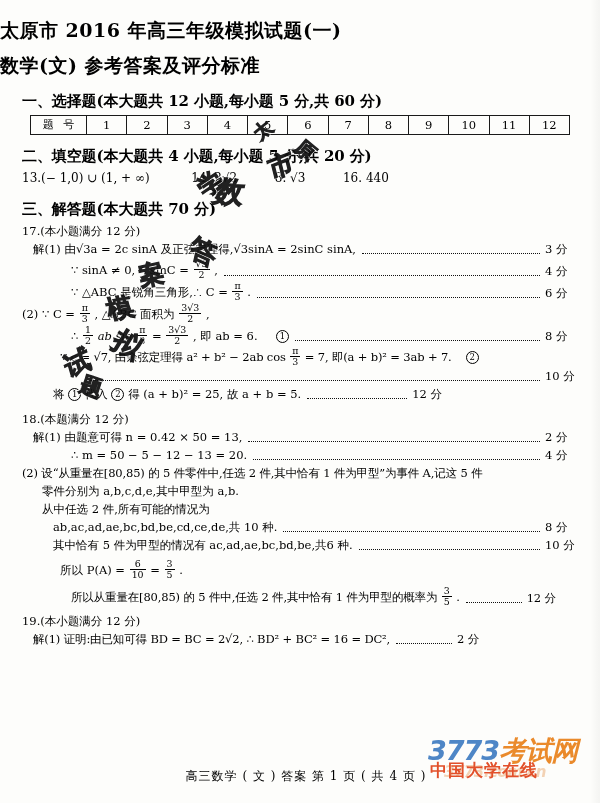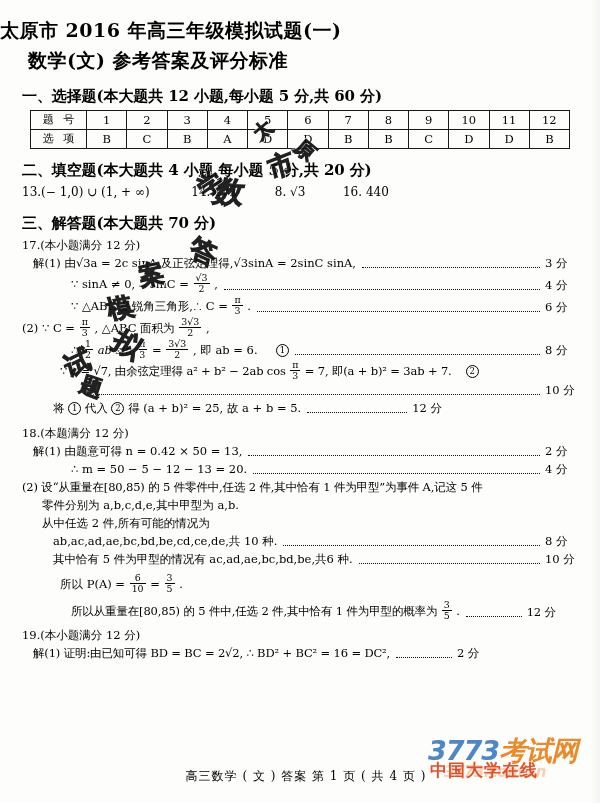--- a/index.html
+++ b/index.html
@@ -27,22 +27,22 @@
     font-weight: bold;
     letter-spacing: 0.5px;
     line-height: 1.5;
     font-family: "DejaVu Serif", "Liberation Serif", serif;
   }
   .doc-subtitle {
     font-size: 19px;
     font-weight: bold;
     letter-spacing: 0.5px;
     line-height: 1.6;
+    margin-top: 5px;
     font-family: "DejaVu Serif", "Liberation Serif", serif;
-    padding-left: 28px;
   }
   
   .content {
     position: relative;
     padding: 0 14px 0 22px;
     font-size: 11.5px;
     line-height: 1.48;
   }
   .sec-head {
     font-weight: bold;
@@ -241,35 +241,20 @@
           <td>4</td>
           <td>5</td>
           <td>6</td>
           <td>7</td>
           <td>8</td>
           <td>9</td>
           <td>10</td>
           <td>11</td>
           <td>12</td>
         </tr>
-        <tr>
-          <td class="hdr">选 项</td>
-          <td>B</td>
-          <td>C</td>
-          <td>B</td>
-          <td>A</td>
-          <td>D</td>
-          <td>D</td>
-          <td>B</td>
-          <td>B</td>
-          <td>C</td>
-          <td>D</td>
-          <td>D</td>
-          <td>B</td>
-        </tr>
       </tbody>
     </table>
 
     <div class="sec-head">二、填空题(本大题共 4 小题,每小题 5 分,共 20 分)</div>
     <div class="blank-row">
       <span>13.</span><span>(− 1,0) ∪ (1, + ∞)</span>
       <span class="gap-a"></span>
       <span>14.</span> <span>2√2</span>
       <span class="gap-b"></span>
       <span>8.</span> <span>√3</span>

